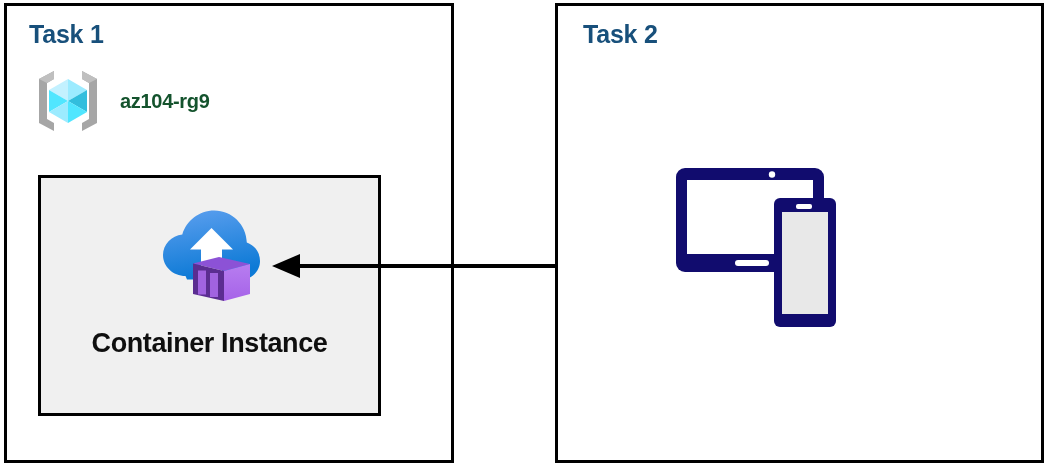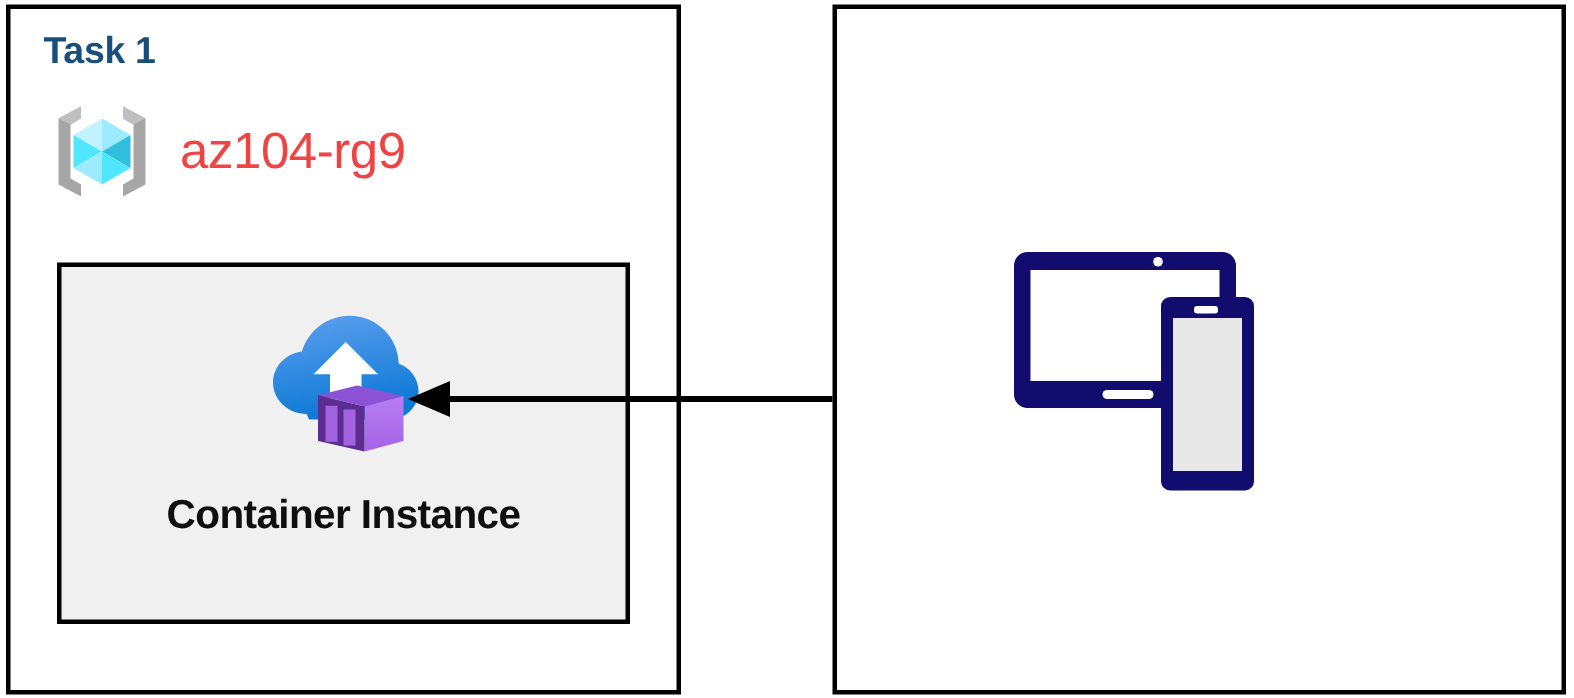--- a/index.html
+++ b/index.html
@@ -64,33 +64,33 @@
     display: flex;
     align-items: center;
   }
   #rg-icon {
     width: 72px;
     height: 70px;
     flex: 0 0 auto;
   }
   #rg-label {
     margin-left: 16px;
-    font-size: 34px;
-    font-weight: normal;
-    color: #ef4444;
+    font-size: 20px;
+    font-weight: bold;
+    color: #14532d;
     white-space: nowrap;
     letter-spacing: -0.3px;
   }
 
   
   #aci-card {
     position: absolute;
     left: 38px;
     top: 175px;
-    width: 382px;
+    width: 343px;
     height: 241px;
     background: #f0f0f0;
     border: 3px solid #000000;
     box-sizing: border-box;
   }
   #aci-icon {
     position: absolute;
     left: 50%;
     top: 22px;
     transform: translateX(-50%);
@@ -206,20 +206,21 @@
 
   <span id="connector-arrow">
     <svg viewBox="0 0 410 36" width="410" height="36" xmlns="http://www.w3.org/2000/svg">
       <line x1="28" y1="18" x2="406" y2="18" stroke="#000000" stroke-width="4"></line>
       <polygon points="2,18 30,6 30,30" fill="#000000"></polygon>
     </svg>
   </span>
 
   <div class="panel" id="panel-task2"></div>
 
+  <div class="task-title" id="task2-title">Task 2</div>
 
   <span id="devices-icon">
     <svg viewBox="0 0 200 175" width="200" height="175" xmlns="http://www.w3.org/2000/svg">
 
       <rect x="4" y="8" width="148" height="104" rx="9" ry="9" fill="#110C6E"></rect>
       <rect x="15" y="20" width="126" height="74" fill="#FFFFFF"></rect>
 
       <circle cx="100" cy="14.5" r="3.2" fill="#FFFFFF"></circle>
 
       <rect x="63" y="100" width="34" height="6" rx="3" ry="3" fill="#FFFFFF"></rect>

